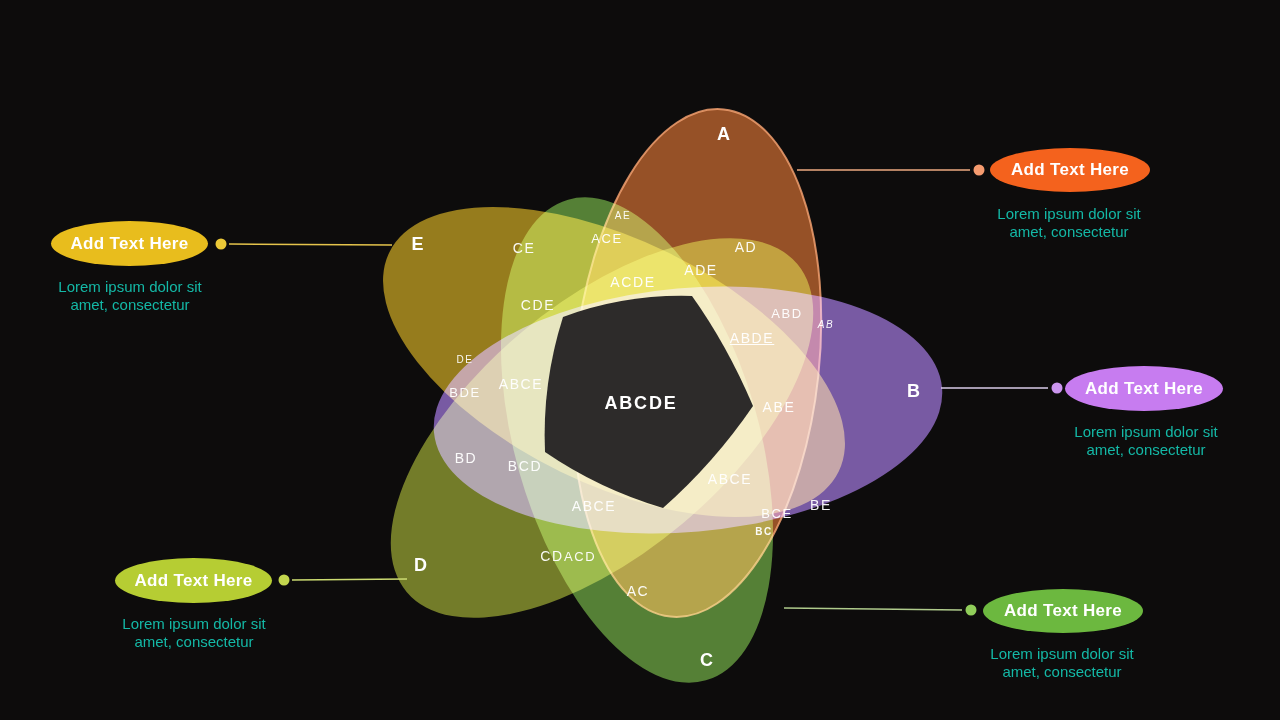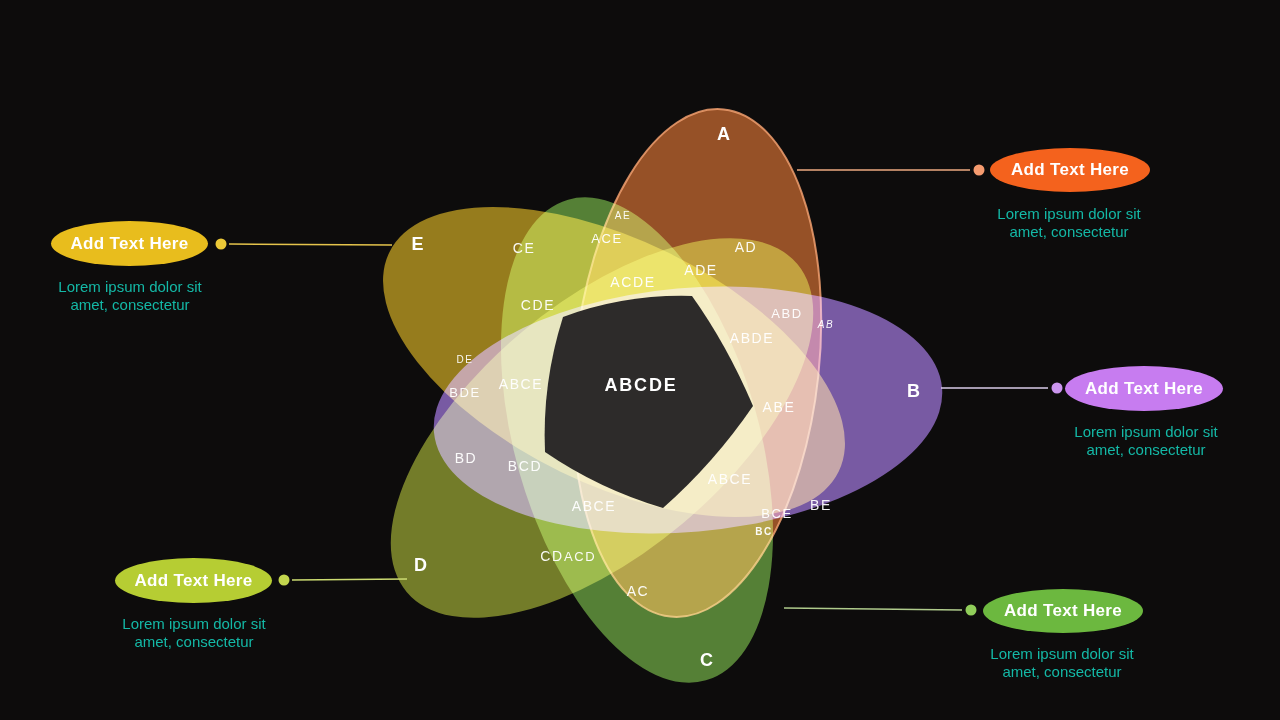--- a/index.html
+++ b/index.html
@@ -51,21 +51,21 @@
   <div id="region-labels">
       <div class="region-label" style="left: 623px; top: 215px; font-size: 10px;">AE</div>
       <div class="region-label" style="left: 607px; top: 238px; font-size: 13px;">ACE</div>
       <div class="region-label" style="left: 524px; top: 248px; font-size: 14px;">CE</div>
       <div class="region-label" style="left: 746px; top: 247px; font-size: 14px;">AD</div>
       <div class="region-label" style="left: 701px; top: 270px; font-size: 14px;">ADE</div>
       <div class="region-label" style="left: 621px; top: 282px; font-size: 14px; margin-left: 12px;">ACDE</div>
       <div class="region-label" style="left: 538px; top: 305px; font-size: 14px;">CDE</div>
       <div class="region-label" style="left: 787px; top: 307px; font-size: 13px; margin-top: 6px;">ABD</div>
       <div class="region-label" style="left: 826px; top: 324px; font-size: 10px; font-style: italic;">AB</div>
-      <div class="region-label" style="left: 752px; top: 338px; font-size: 14px;">ABDE</div>
+      <div class="region-label" style="left: 752px; top: 338px; font-size: 14px; text-decoration: underline;">ABDE</div>
       <div class="region-label" style="left: 465px; top: 359px; font-size: 10px;">DE</div>
       <div class="region-label" style="left: 465px; top: 392px; font-size: 13px;">BDE</div>
       <div class="region-label" style="left: 521px; top: 384px; font-size: 14px;">ABCE</div>
       <div class="region-label" style="left: 779px; top: 407px; font-size: 14px;">ABE</div>
       <div class="region-label" style="left: 466px; top: 458px; font-size: 14px;">BD</div>
       <div class="region-label" style="left: 525px; top: 466px; font-size: 14px;">BCD</div>
       <div class="region-label" style="left: 821px; top: 461px; font-size: 14px; margin-top: 44px;">BE</div>
       <div class="region-label" style="left: 730px; top: 479px; font-size: 14px;">ABCE</div>
       <div class="region-label" style="left: 594px; top: 506px; font-size: 14px;">ABCE</div>
       <div class="region-label" style="left: 777px; top: 513px; font-size: 13px;">BCE</div>
@@ -74,21 +74,21 @@
       <div class="region-label" style="left: 580px; top: 556px; font-size: 13px;">ACD</div>
       <div class="region-label" style="left: 638px; top: 591px; font-size: 14px;">AC</div>
     </div>
   <div id="set-labels">
       <div class="set-label" style="left: 724px; top: 134px;">A</div>
       <div class="set-label" style="left: 914px; top: 391px;">B</div>
       <div class="set-label" style="left: 707px; top: 660px;">C</div>
       <div class="set-label" style="left: 421px; top: 565px;">D</div>
       <div class="set-label" style="left: 418px; top: 244px;">E</div>
     </div>
-  <div class="center-label" style="left:641px;top:385px;">ABCDE</div>
+  <div class="center-label" style="left:641px;top:403px;">ABCDE</div>
   <div id="callouts">
       <div class="pill" style="left: 990px; top: 148px; width: 160px; height: 44px; background: rgb(244, 98, 29);">
         <div class="">Add Text Here</div>
       </div>
       <div class="desc" style="left: 969px; top: 205px; width: 200px;">
         <div class="">Lorem ipsum dolor sit</div>
         <div class="">amet, consectetur</div>
       </div>
       <div class="pill" style="left: 51px; top: 221px; width: 157px; height: 45px; background: rgb(232, 189, 29);">
         <div class="">Add Text Here</div>

